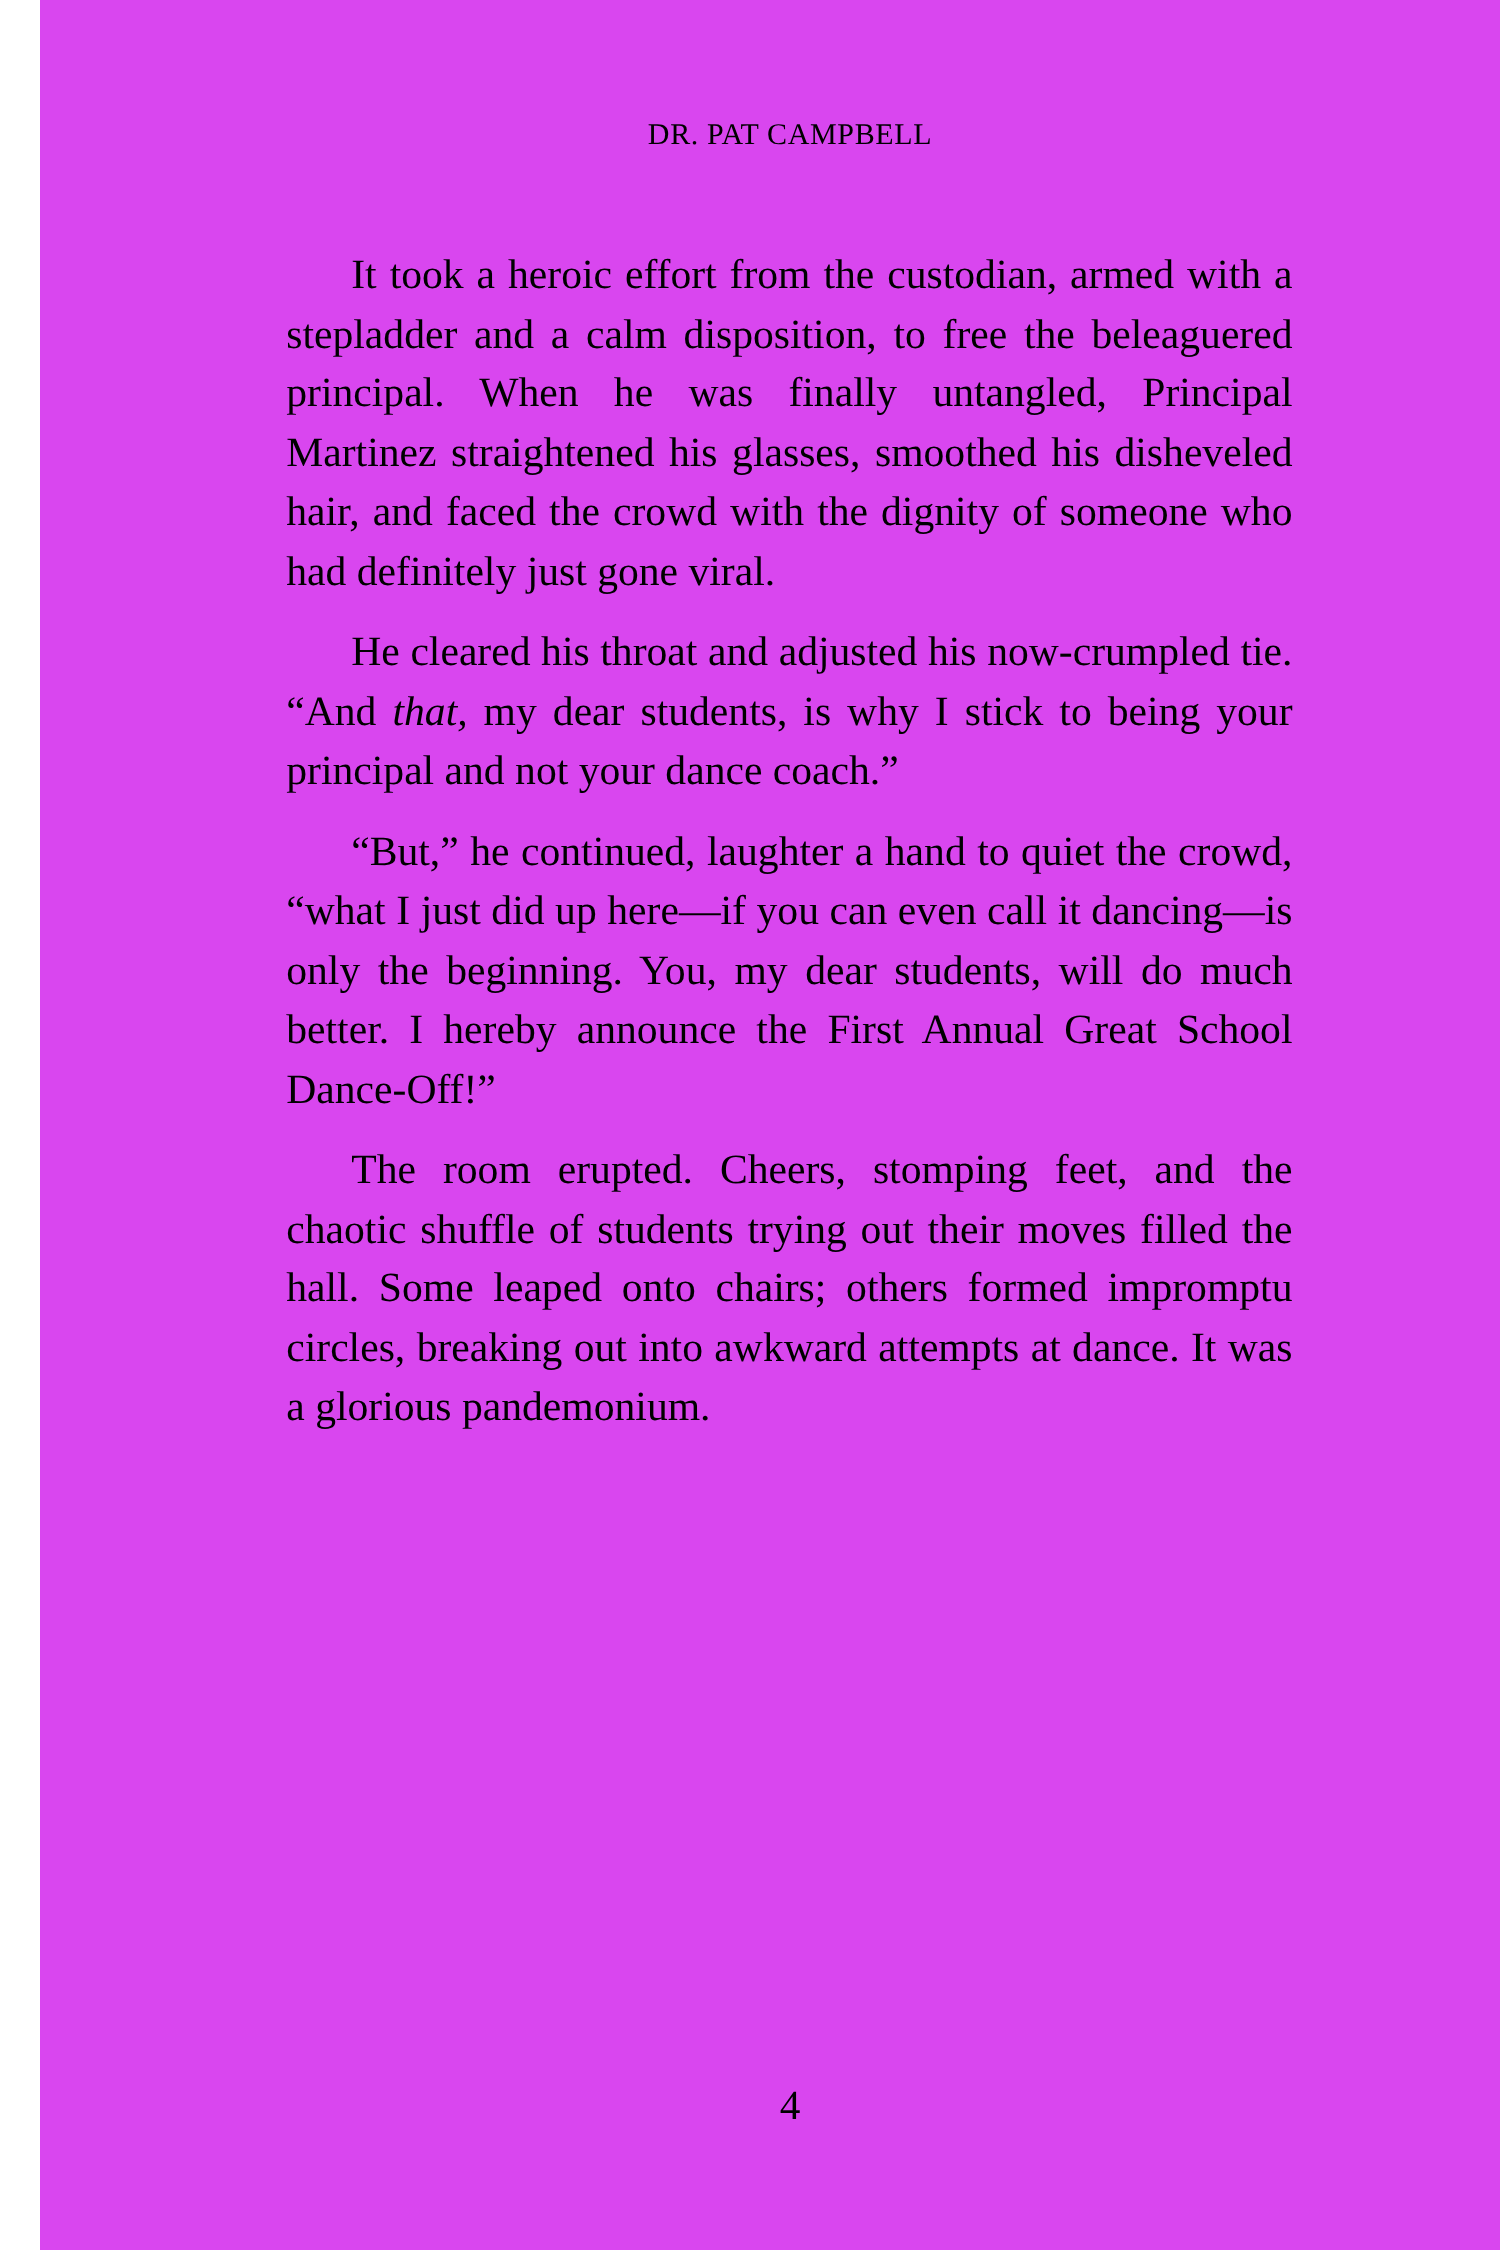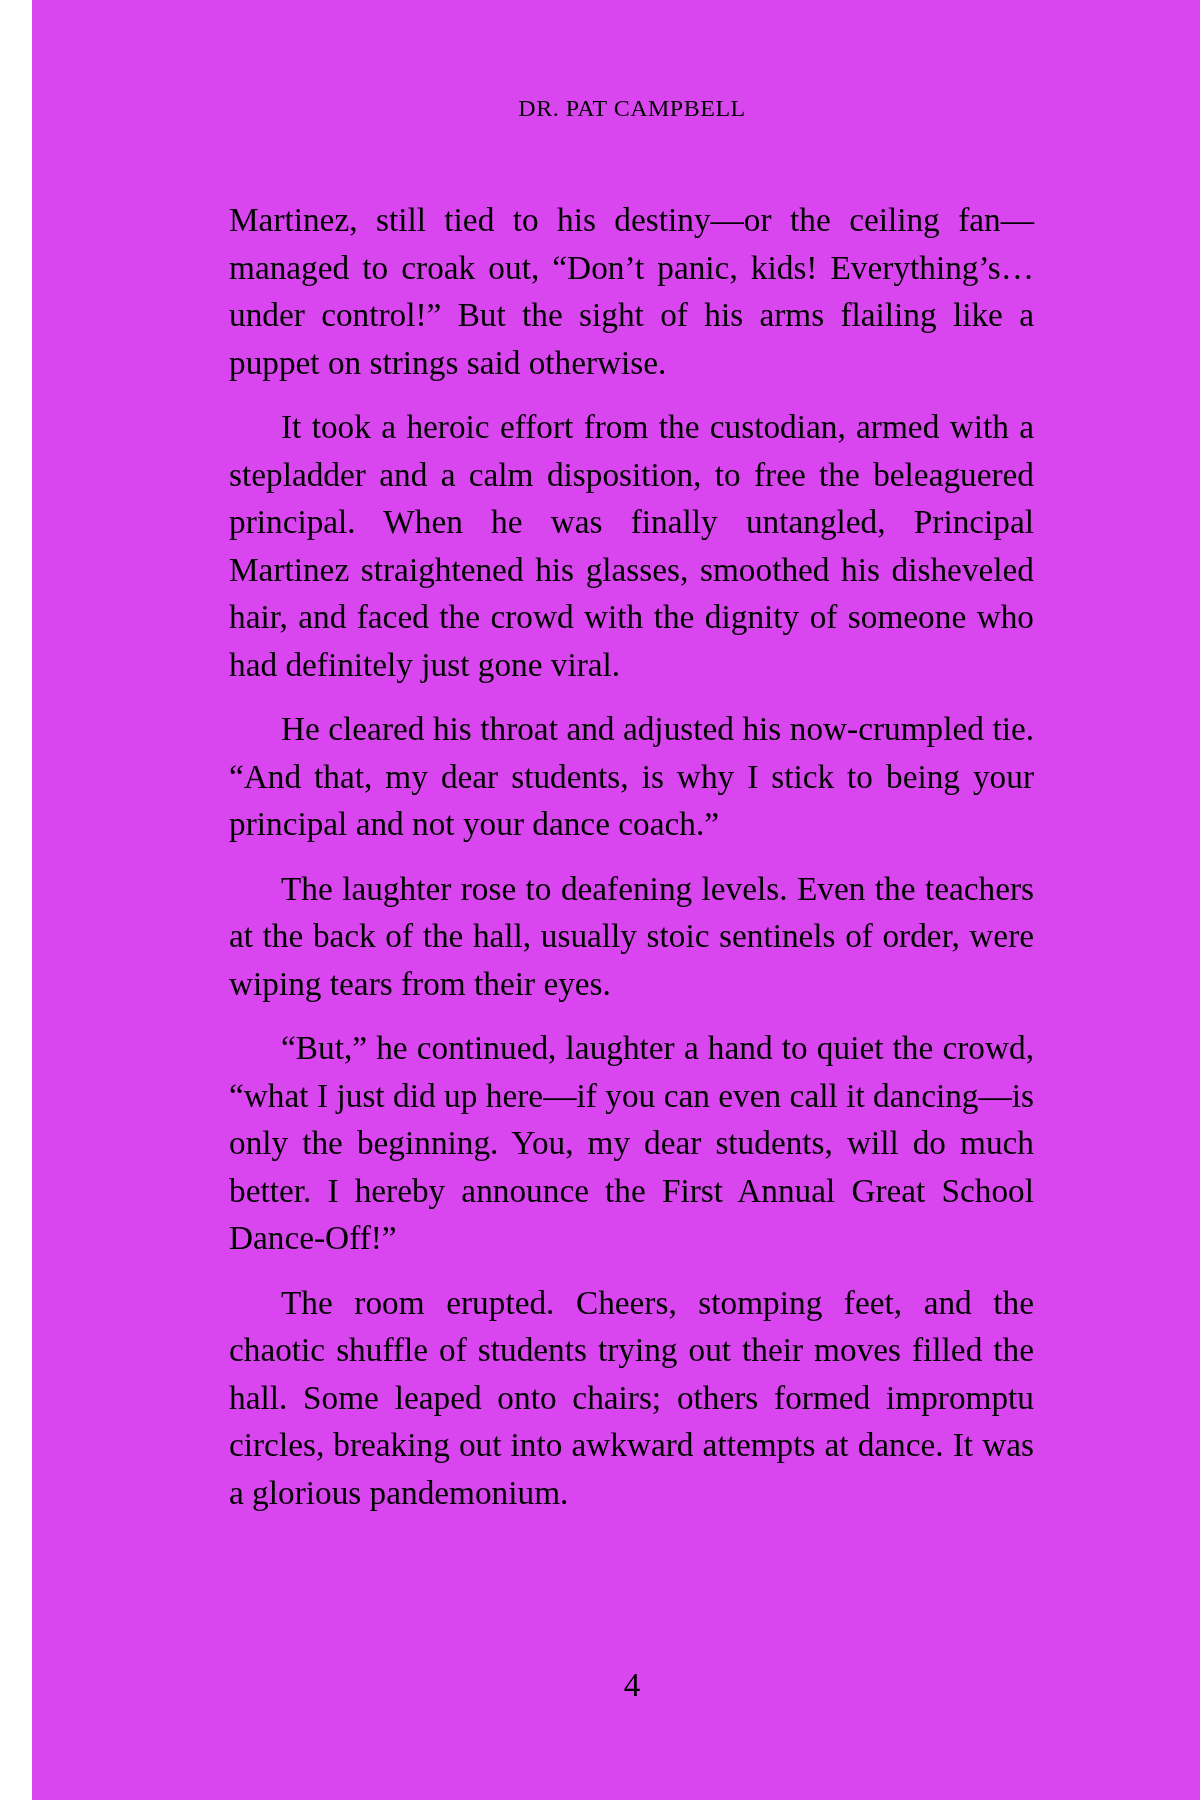--- a/index.html
+++ b/index.html
@@ -39,41 +39,40 @@
     color: #000000;
   }
   .body-text p {
     margin: 0 0 17px 0;
     text-indent: 52px;
   }
   .body-text p.no-indent {
     text-indent: 0;
   }
   .body-text .italic {
+    font-style: italic;
   }
   .page-number {
     position: absolute;
     top: 1666px;
     left: 0;
     right: 0;
     text-align: center;
     font-size: 33px;
     line-height: 38px;
     color: #000000;
   }
 </style>
 </head>
 <body>
 
 <div class="page">
   <div class="running-header">DR. PAT CAMPBELL</div>
 
   <div class="body-text" id="body-text">
-      <p class="no-indent"><span>Martinez, still tied to his destiny—or the ceiling fan—managed to croak out, “Don’t panic, kids! Everything’s… under control!” But the sight of his arms flailing like a puppet on strings said otherwise.</span></p>
       <p><span>It took a heroic effort from the custodian, armed with a stepladder and a calm disposition, to free the beleaguered principal. When he was finally untangled, Principal Martinez straightened his glasses, smoothed his disheveled hair, and faced the crowd with the dignity of someone who had definitely just gone viral.</span></p>
       <p><span>He cleared his throat and adjusted his now-crumpled tie. “And </span><span class="italic">that,</span><span> my dear students, is why I stick to being your principal and not your dance coach.”</span></p>
-      <p><span>The laughter rose to deafening levels. Even the teachers at the back of the hall, usually stoic sentinels of order, were wiping tears from their eyes.</span></p>
       <p><span>“But,” he continued, laughter a hand to quiet the crowd, “what I just did up here—if you can even call it dancing—is only the beginning. You, my dear students, will do much better. I hereby announce the First Annual Great School Dance-Off!”</span></p>
       <p><span>The room erupted. Cheers, stomping feet, and the chaotic shuffle of students trying out their moves filled the hall. Some leaped onto chairs; others formed impromptu circles, breaking out into awkward attempts at dance. It was a glorious pandemonium.</span></p>
     </div>
 
   <div class="page-number">4</div>
 </div>
 
 </body></html>

